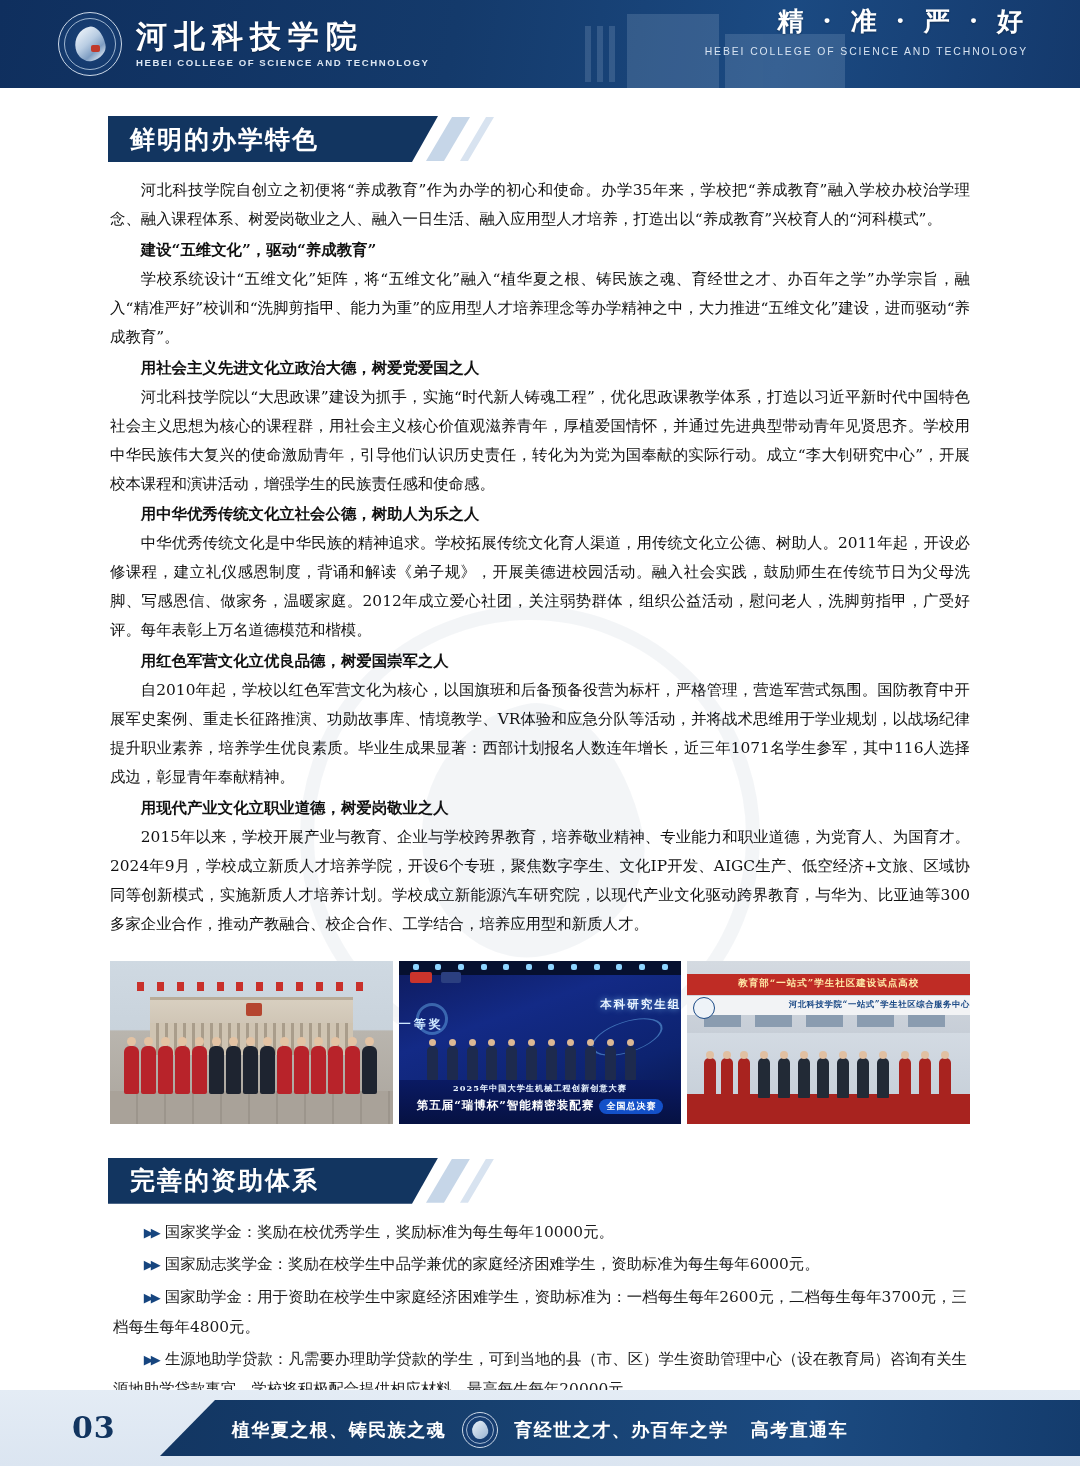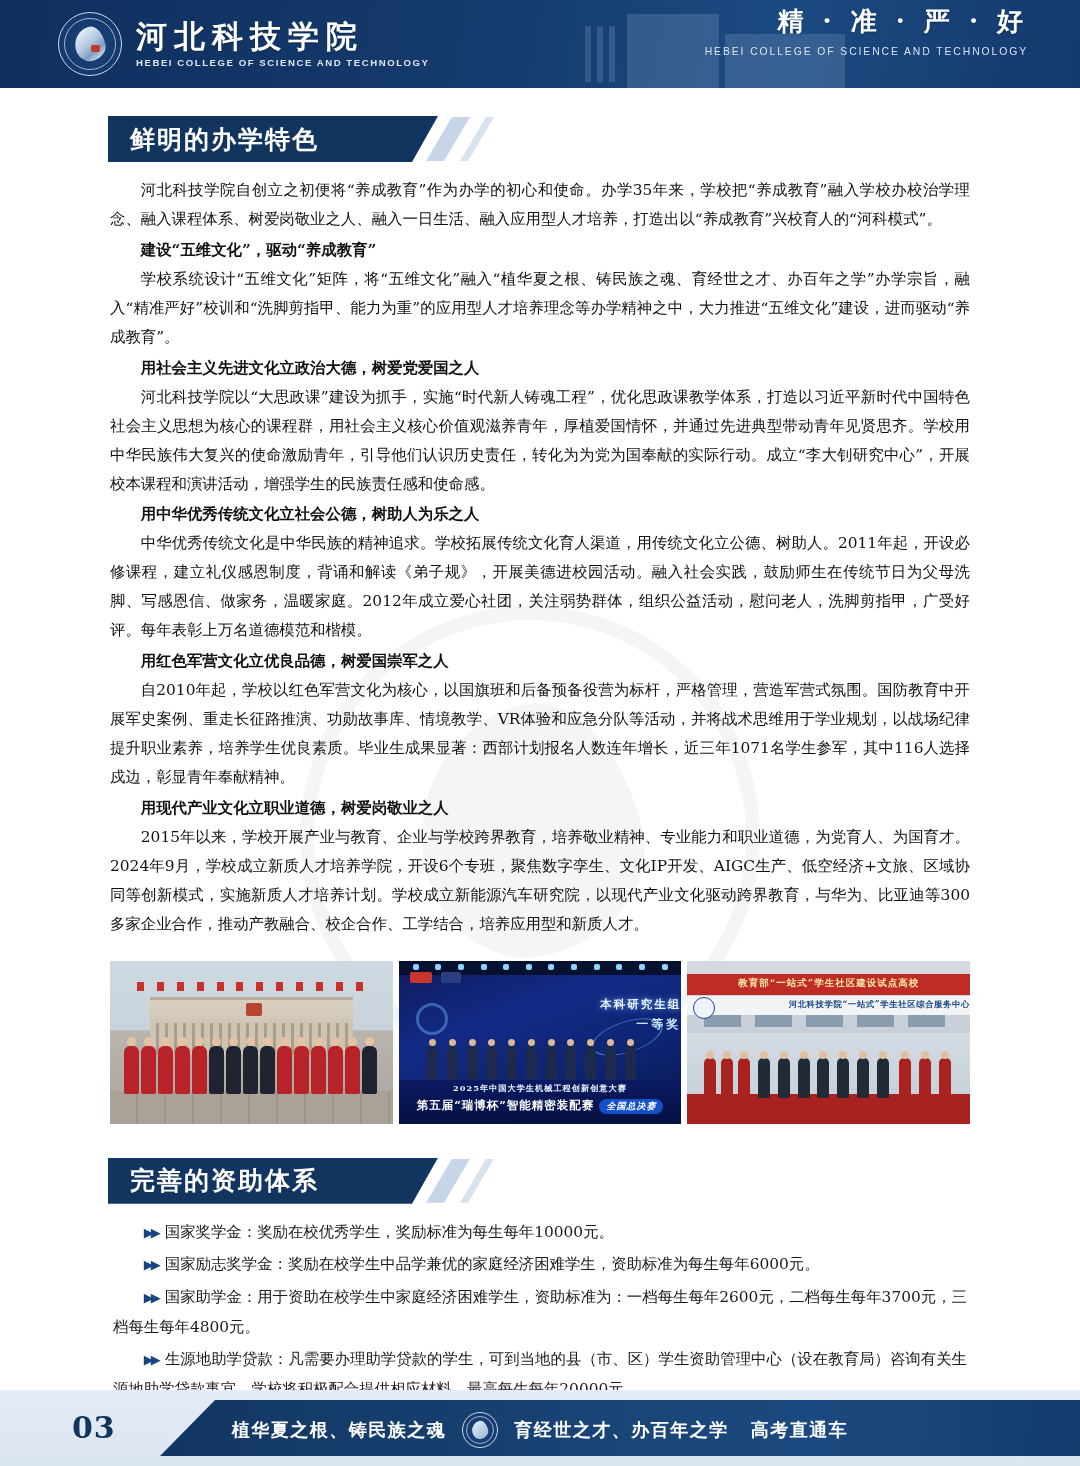--- a/index.html
+++ b/index.html
@@ -141,35 +141,35 @@
   .p1 .person.d{background:#1e2430;}
   .p1 .head{position:absolute;top:-9px;left:3px;width:9px;height:9px;border-radius:50%;background:#e3c3a4;}
 
   
   .p2{background:linear-gradient(160deg,#0e1a5c 0%,#132a86 35%,#0d2370 70%,#081545 100%);}
   .p2 .lights{position:absolute;left:0;right:0;top:0;height:9%;background:#06102f;}
   .p2 .lt{position:absolute;top:22%;width:6px;height:40%;background:#8fd4ff;border-radius:2px;}
   .p2 .t1{position:absolute;left:0;right:0;top:22%;text-align:right;
     font-family:"DejaVu Serif",serif;font-size:11.5px;color:#eaf4ff;font-weight:700;letter-spacing:2px;
     text-shadow:0 0 6px rgba(130,200,255,.8);margin-left:28px;}
-  .p2 .t2{position:absolute;left:0;right:0;top:34%;text-align:right;
+  .p2 .t2{position:absolute;left:0;right:0;top:34%;text-align:left;
     font-family:"DejaVu Serif",serif;font-size:12px;color:#cfe8ff;font-weight:700;letter-spacing:3px;}
   .p2 .ring{position:absolute;right:6%;top:24%;width:70px;height:70px;border:2px solid rgba(120,200,255,.45);
     border-radius:50%;transform:rotate(-18deg) scaleY(.42);}
   .p2 .gear{position:absolute;left:6%;top:26%;width:26px;height:26px;border:3px solid rgba(120,200,255,.4);border-radius:50%;}
   .p2 .person{position:absolute;bottom:27%;width:11px;height:34px;border-radius:5px 5px 1px 1px;background:#1d2a4e;}
   .p2 .person .hd{position:absolute;top:-7px;left:2px;width:7px;height:7px;border-radius:50%;background:#dcb894;}
   .p2 .banner{position:absolute;left:0;right:0;bottom:0;height:27%;
     background:linear-gradient(#0a1a63,#061142);}
   .p2 .b1{position:absolute;left:0;right:0;top:8%;text-align:center;font-size:8.2px;color:#eaf4ff;
     font-family:"DejaVu Serif",serif;font-weight:700;letter-spacing:1px;}
   .p2 .b2{position:absolute;left:0;right:0;top:42%;text-align:center;font-size:11.5px;color:#ffffff;
     font-family:"DejaVu Serif",serif;font-weight:700;letter-spacing:1px;}
   .p2 .pill{display:inline-block;background:#1350c8;border-radius:10px;padding:1px 7px;
-    font-size:9px;color:#fff;margin-left:5px;font-style:italic;}
+    font-size:9px;color:#fff;margin-left:5px;}
   .p2 .logo-l{position:absolute;left:4%;top:7%;width:22px;height:11px;background:#c9342c;border-radius:2px;}
   .p2 .logo-l2{position:absolute;left:15%;top:7%;width:20px;height:11px;background:#2b3f80;border-radius:2px;}
 
   
   .p3{background:linear-gradient(#cdd8e3 0%,#d7dee6 30%,#c3ccd6 100%);}
   .p3 .bldg{position:absolute;left:0;right:0;top:0;height:44%;background:linear-gradient(#d4dae1,#c7ced7);}
   .p3 .win{position:absolute;background:#8a9cb0;}
   .p3 .redbar{position:absolute;left:0;right:0;top:8%;height:13%;background:#bf2c25;}
   .p3 .redbar span{display:block;text-align:center;color:#ffe9a8;font-size:9.5px;font-weight:700;
     font-family:"DejaVu Serif",serif;line-height:1.9;letter-spacing:1px;}

